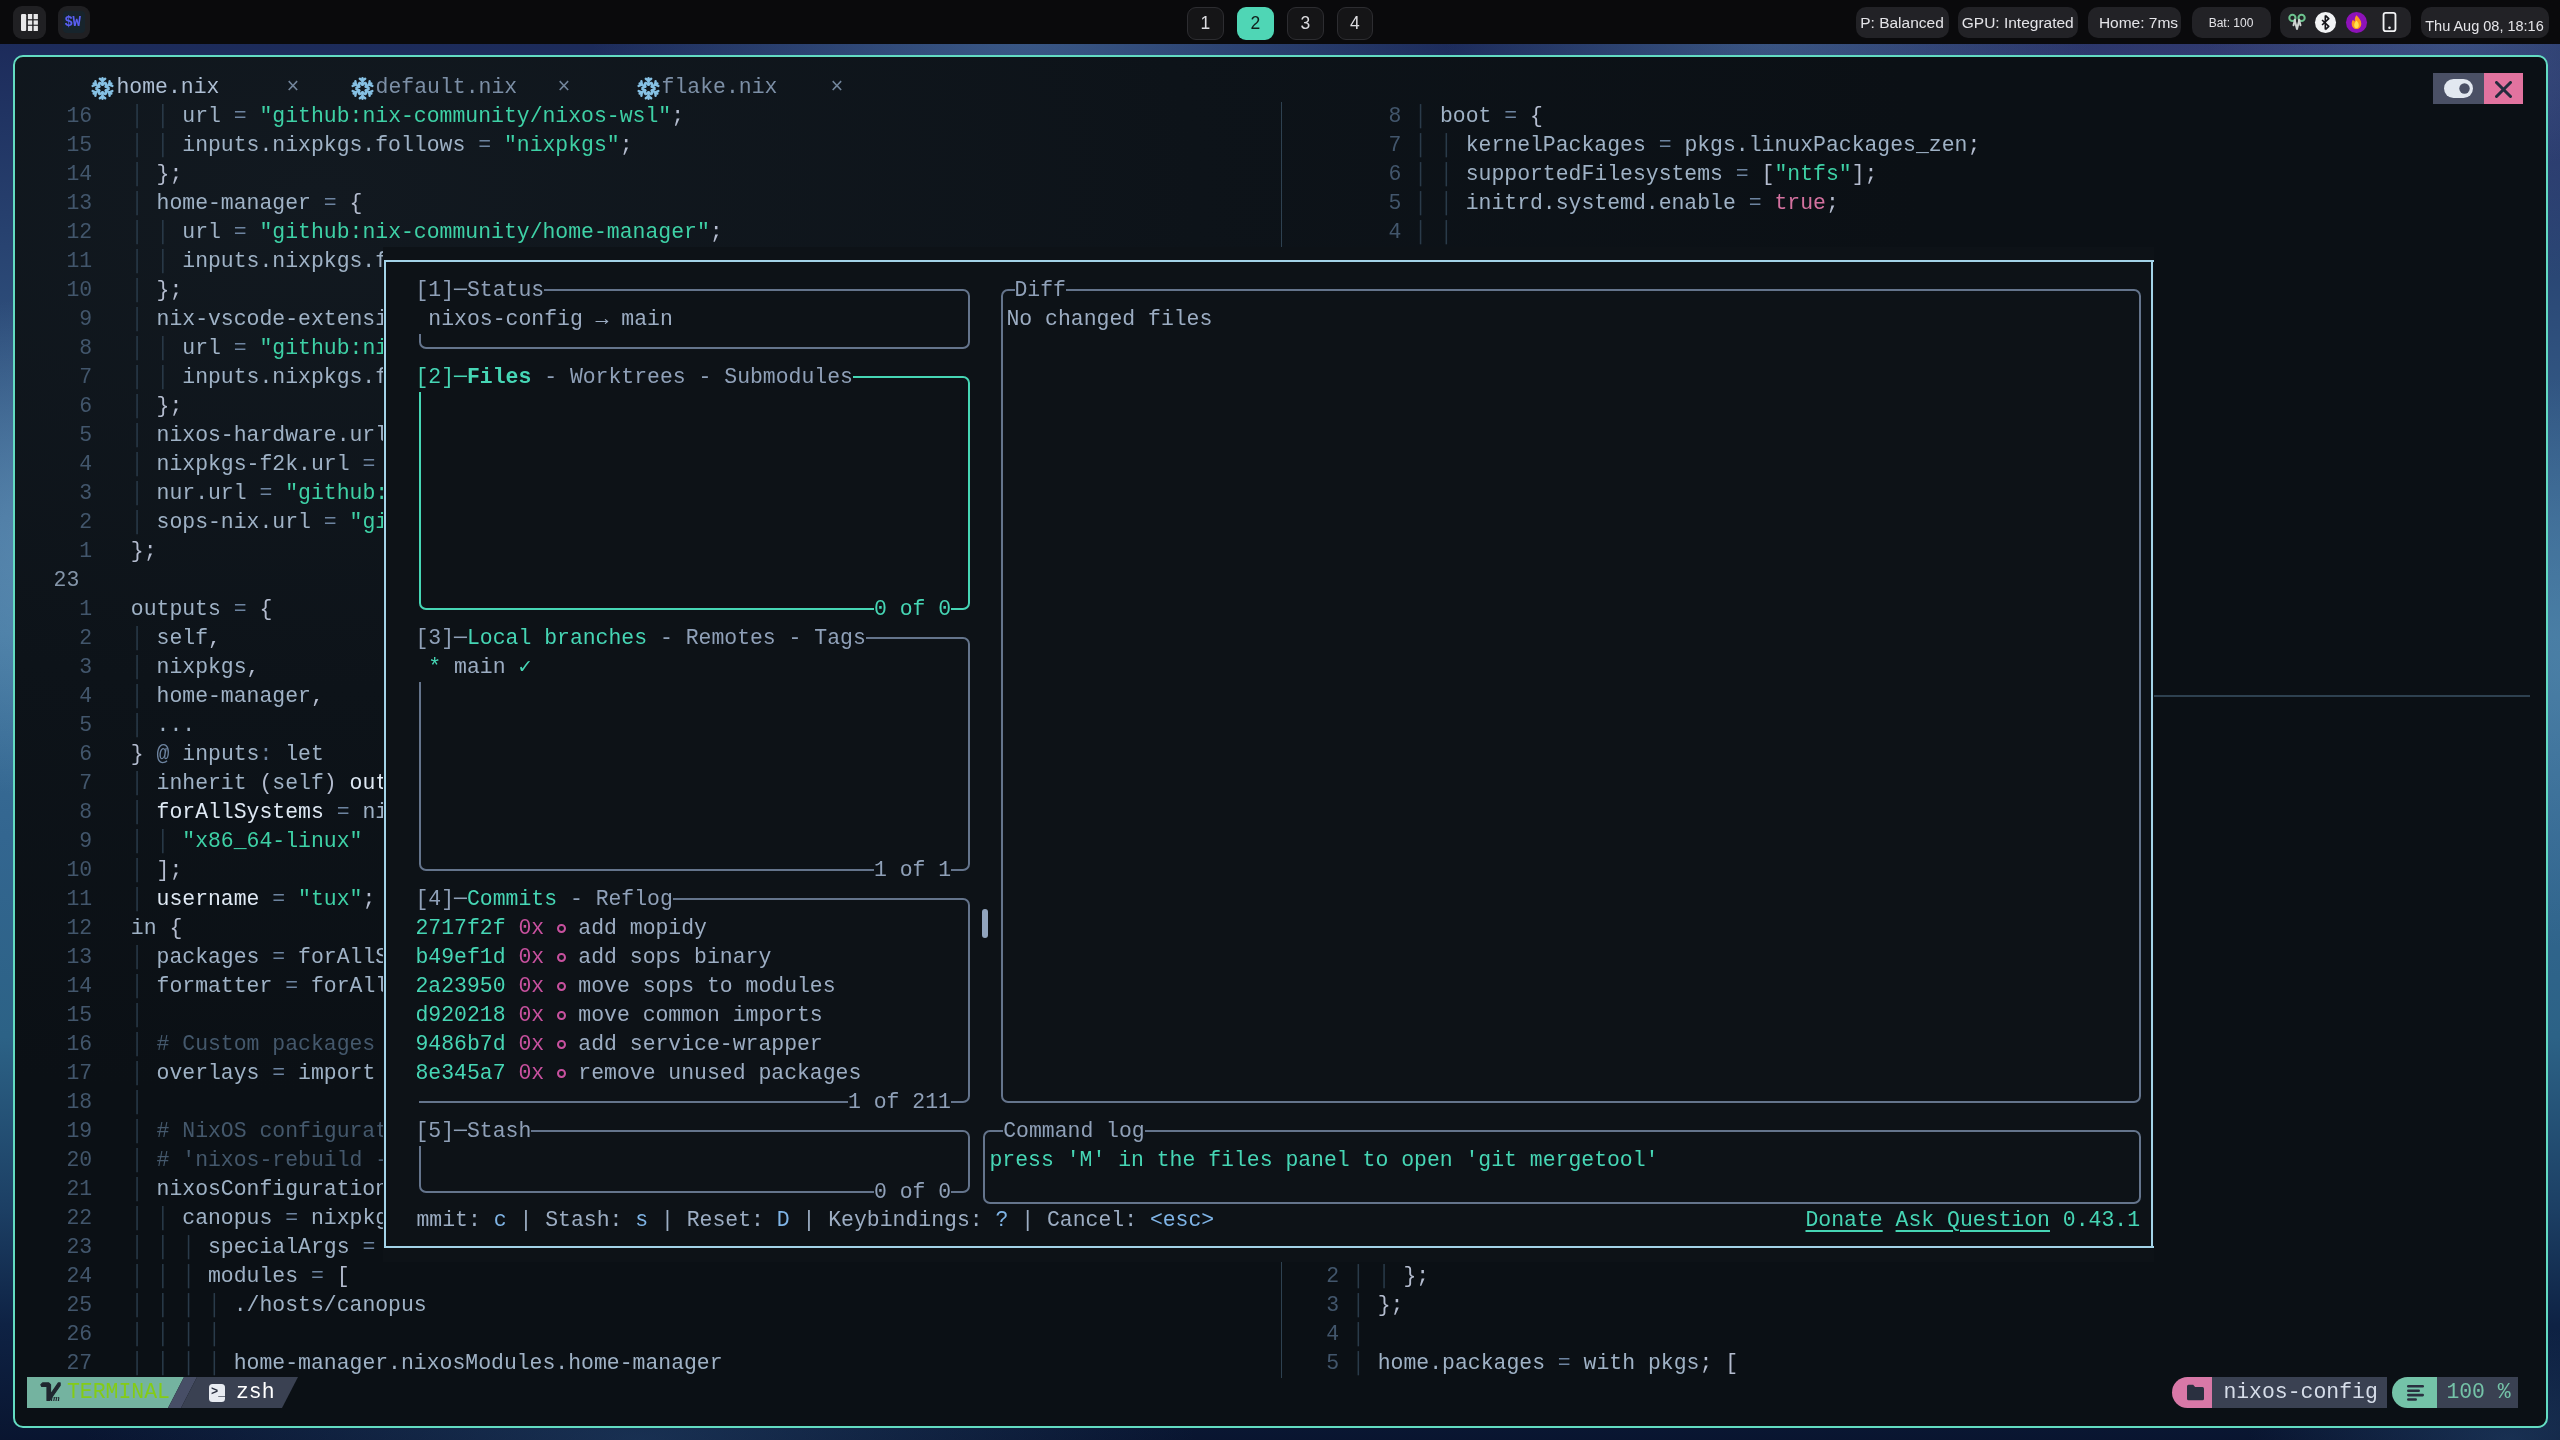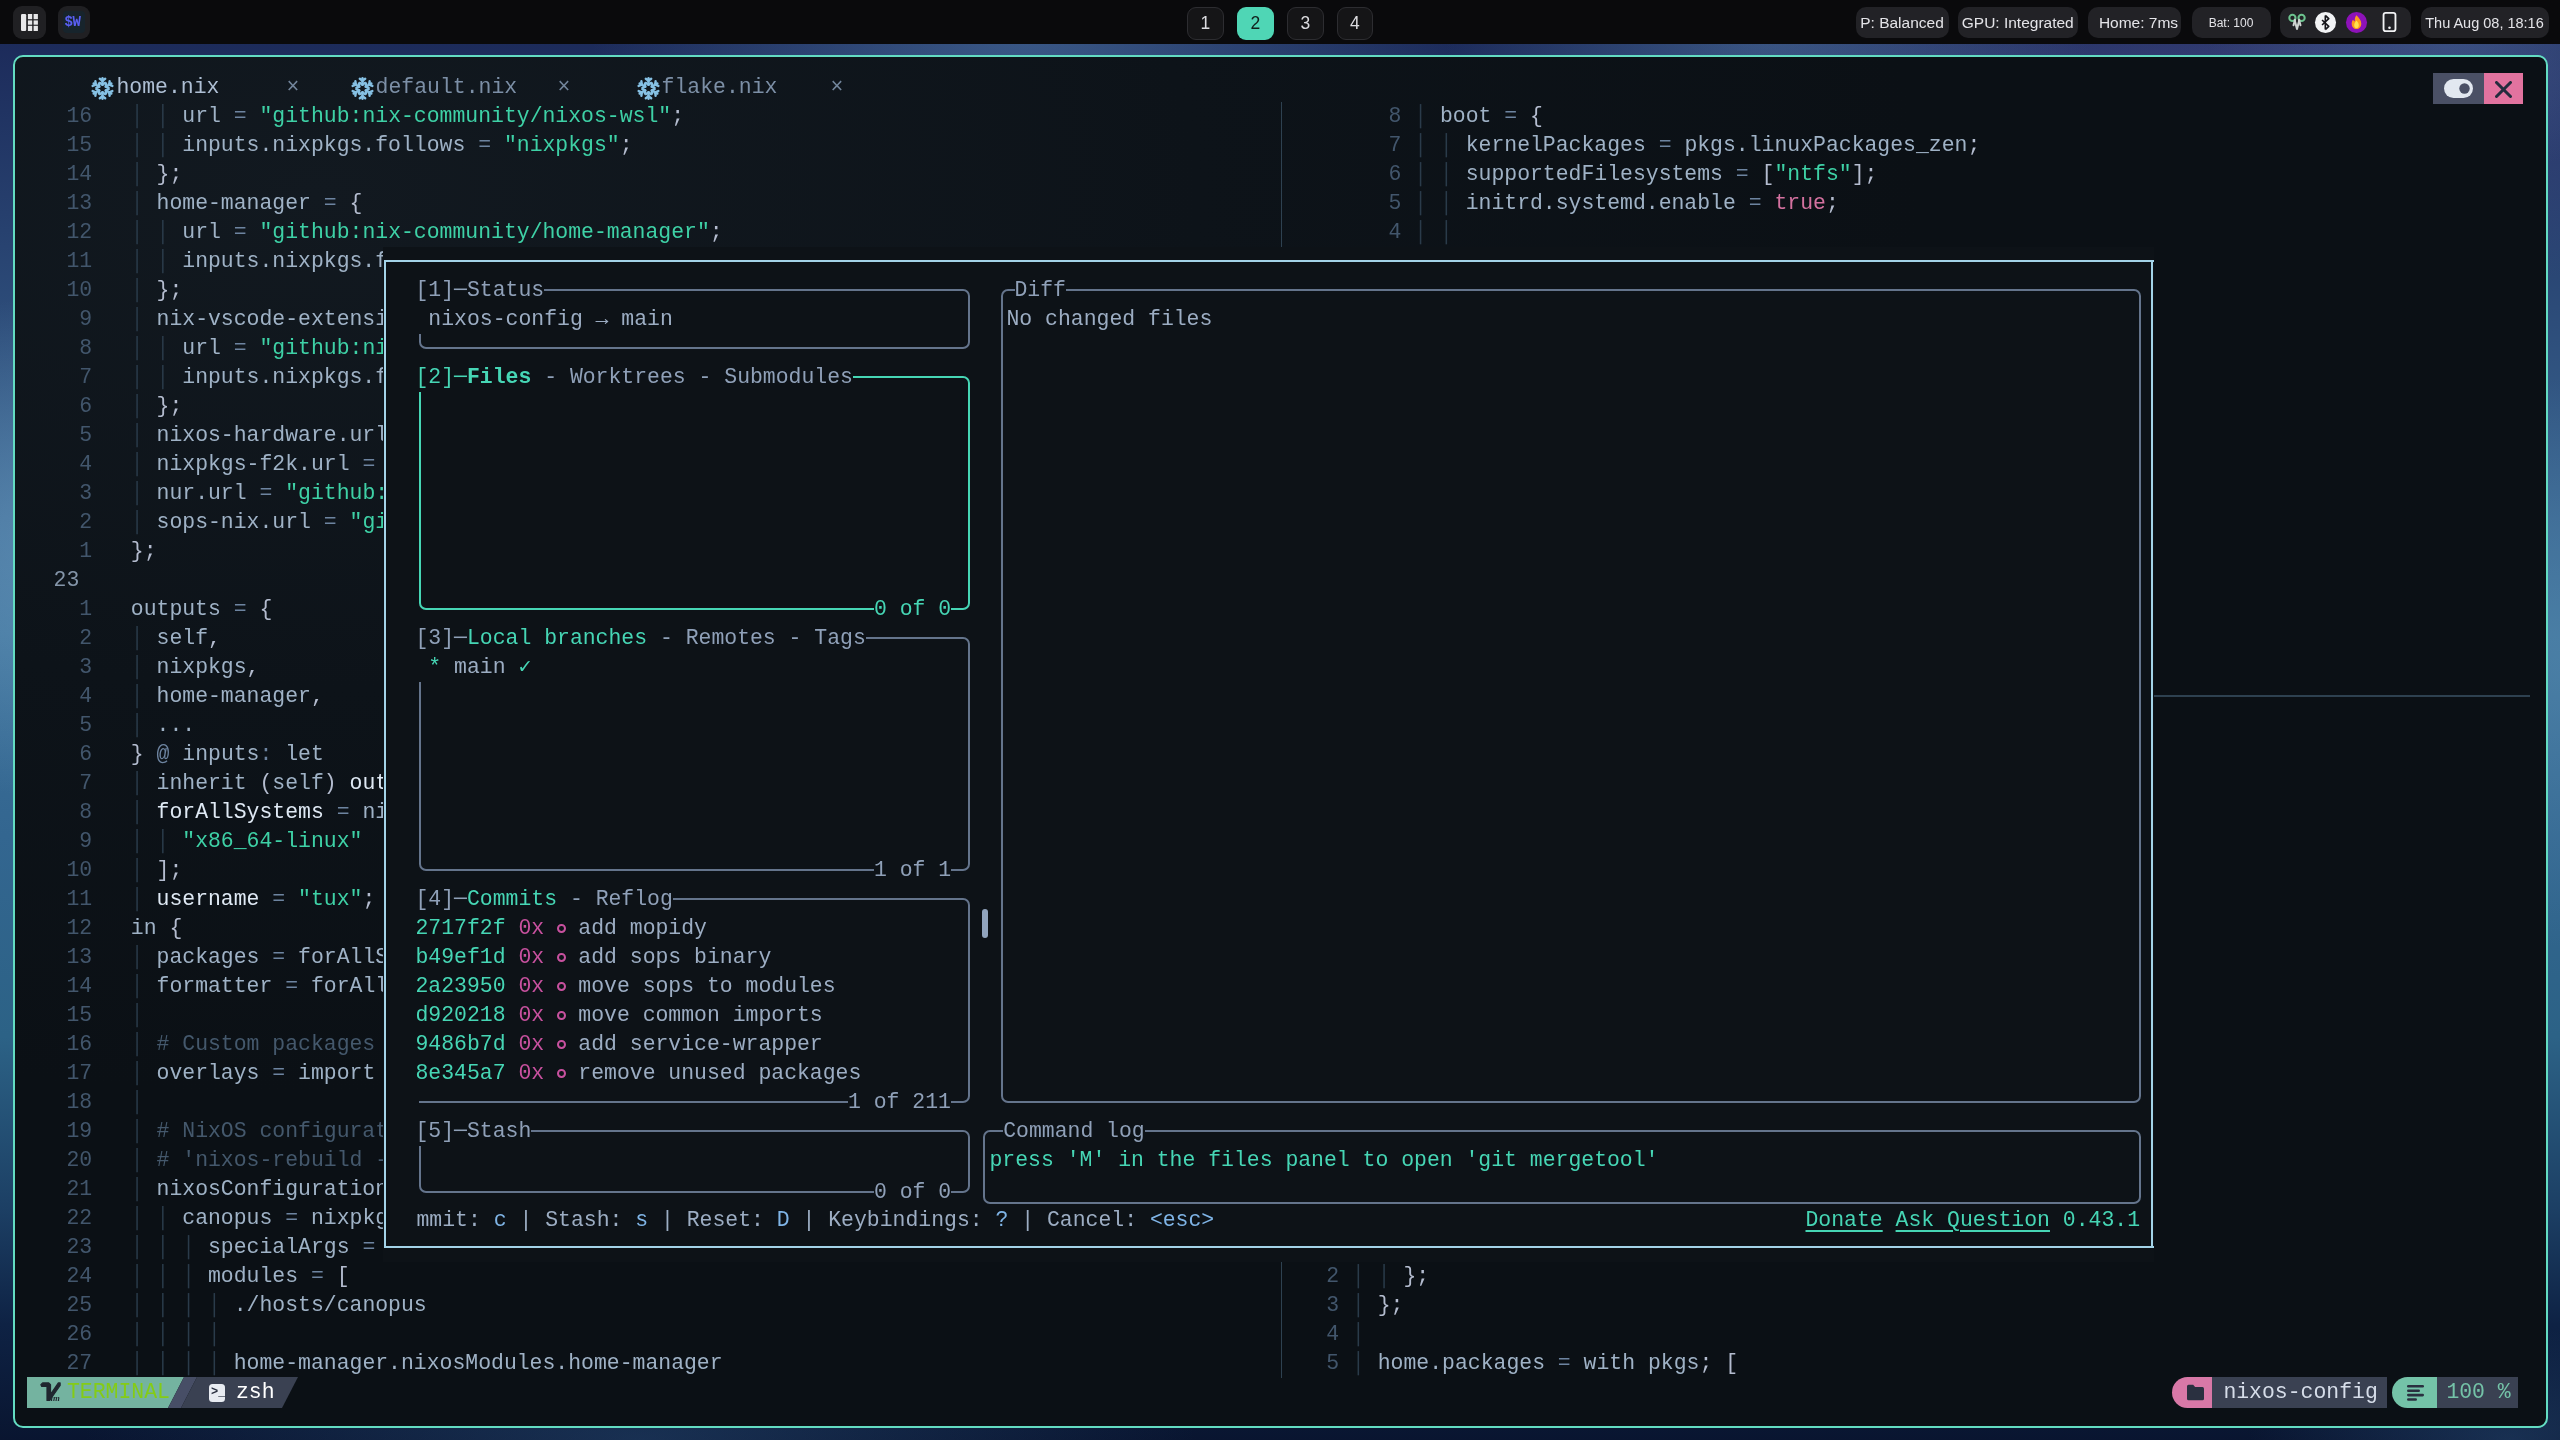--- a/index.html
+++ b/index.html
@@ -52,21 +52,21 @@
 <div class="abs" style="left:1855.5px;top:7px;width:93px;height:31px;background:#222226;border-radius:10px"></div>
 <div class="abs" style="left:1855.5px;top:7px;width:93px;height:31px;display:flex;align-items:center;justify-content:center;font-size:15.5px;color:#e4e4e8;white-space:nowrap">P: Balanced</div>
 <div class="abs" style="left:1958px;top:7px;width:119.5px;height:31px;background:#222226;border-radius:10px"></div>
 <div class="abs" style="left:1958px;top:7px;width:119.5px;height:31px;display:flex;align-items:center;justify-content:center;font-size:15.5px;color:#e4e4e8;white-space:nowrap">GPU: Integrated</div>
 <div class="abs" style="left:2087.5px;top:7px;width:93px;height:31px;background:#222226;border-radius:10px"></div>
 <div class="abs" style="left:2087.5px;top:7px;width:102px;height:31px;display:flex;align-items:center;justify-content:center;font-size:15.5px;color:#e4e4e8;white-space:nowrap">Home: 7ms</div>
 <div class="abs" style="left:2191.5px;top:7px;width:79px;height:31px;background:#222226;border-radius:10px"></div>
 <div class="abs" style="left:2191.5px;top:7px;width:79px;height:31px;display:flex;align-items:center;justify-content:center;font-size:12px;color:#e4e4e8;white-space:nowrap">Bat: 100</div>
 <div class="abs" style="left:2280px;top:7px;width:131px;height:31px;background:#222226;border-radius:10px"></div>
 <div class="abs" style="left:2420.5px;top:7px;width:128px;height:31px;background:#222226;border-radius:10px"></div>
-<div class="abs" style="left:2420.5px;top:7px;width:128px;height:31px;display:flex;align-items:center;justify-content:center;font-size:14.5px;color:#e4e4e8;white-space:nowrap">Thu Aug 08, 18:16</div>
+<div class="abs" style="left:2420.5px;top:7px;width:128px;height:37px;display:flex;align-items:center;justify-content:center;font-size:14.5px;color:#e4e4e8;white-space:nowrap">Thu Aug 08, 18:16</div>
 <svg class="abs" style="left:2286px;top:11px" width="22" height="22" viewBox="0 0 24 24" fill="none" stroke="#6cc28e" stroke-width="2.2" stroke-linecap="round">
 <circle cx="7" cy="7.5" r="3.4"></circle>
     <circle cx="17" cy="7.5" r="3.4"></circle>
 <path d="M9.5 10 L12 19.5 M14.5 10 L12 19.5" stroke="#cfd4d2"></path>
     <path d="M9.8 9.7 L8.2 15.5 M14.2 9.7 L15.8 15.5" stroke="#cfd4d2"></path>
 </svg>
 <svg class="abs" style="left:2314px;top:10.5px" width="23" height="23" viewBox="0 0 24 24">
 <circle cx="12" cy="12" r="11" fill="#f2f3f5"></circle>
 <path d="M11.8 4.6 L11.8 19.4 M11.8 4.6 L15.4 8 L8.4 14.6 M11.8 19.4 L15.4 16 L8.4 9.4" stroke="#15151a" stroke-width="1.7" fill="none" stroke-linejoin="round"></path>
 </svg>

